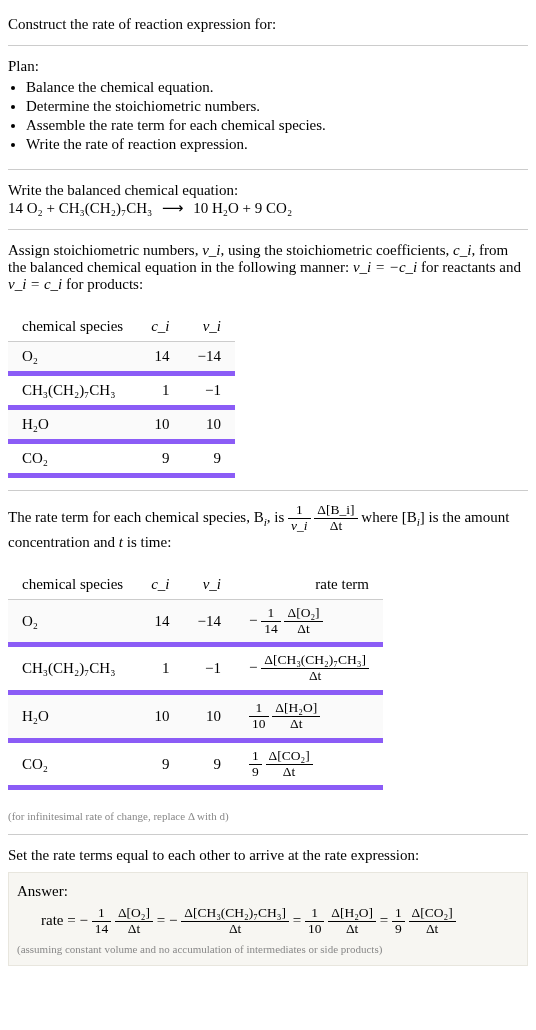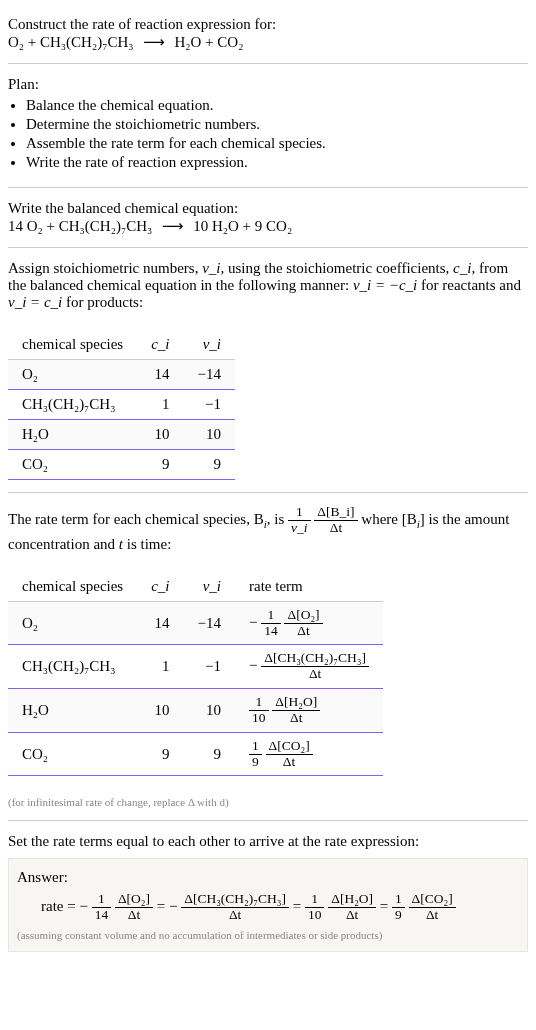--- a/index.html
+++ b/index.html
@@ -20,21 +20,21 @@
     margin: 4px 0;
   }
   .chem { font-family: Georgia, serif; }
   sub { font-size: 0.75em; vertical-align: sub; }
   .arrow { padding: 0 6px; }
   table.data {
     border-collapse: collapse;
     margin-top: 19px;
   }
   table.data th, table.data td {
-    border-bottom: 1px solid #8b5cf6;
+    border-bottom: 5px solid #8b5cf6;
     padding: 6px 14px;
     text-align: right;
     font-weight: normal;
   }
   table.data th {
     background: #fff;
     border-bottom: 1px solid #ccc;
   }
   table.data td:first-child, table.data th:first-child {
     text-align: left;
@@ -73,25 +73,20 @@
   .ital { font-style: italic; }
   ul.plan { margin: 4px 0; padding-left: 18px; }
   ul.plan li { list-style-type: disc; margin: 2px 0; }
   .nowrap { white-space: nowrap; }
 </style>
 </head>
 <body>
 
 <div class="section">
   <div>Construct the rate of reaction expression for:</div>
-  <div class="chem">
-    <span>O₂ + CH₃(CH₂)₇CH₃</span>
-    <span class="arrow">⟶</span>
-    <span>H₂O + CO₂</span>
-  </div>
 </div>
 <hr>
 
 <div class="section">
   <div>Plan:</div>
   <ul class="plan">
     <li>Balance the chemical equation.</li>
     <li>Determine the stoichiometric numbers.</li>
     <li>Assemble the rate term for each chemical species.</li>
     <li>Write the rate of reaction expression.</li>
@@ -154,21 +149,21 @@
     </span>
     <span> where [B</span><sub class="ital">i</sub><span>] is the amount concentration and </span><span class="ital">t</span><span> is time:</span>
   </div>
 
   <table class="data">
     <tbody>
         <tr>
       <th>chemical species</th>
       <th class="ital">c_i</th>
       <th class="ital">ν_i</th>
-      <th style="text-align:left">rate term</th>
+      <th style="text-align:right">rate term</th>
     </tr>
     <tr>
       <td>O₂</td>
       <td>14</td>
       <td>−14</td>
       <td style="text-align:left">
         <span>−</span>
         <span class="frac"><span class="num">1</span><span class="den">14</span></span>
         <span class="frac"><span class="num">Δ[O₂]</span><span class="den">Δt</span></span>
       </td>

